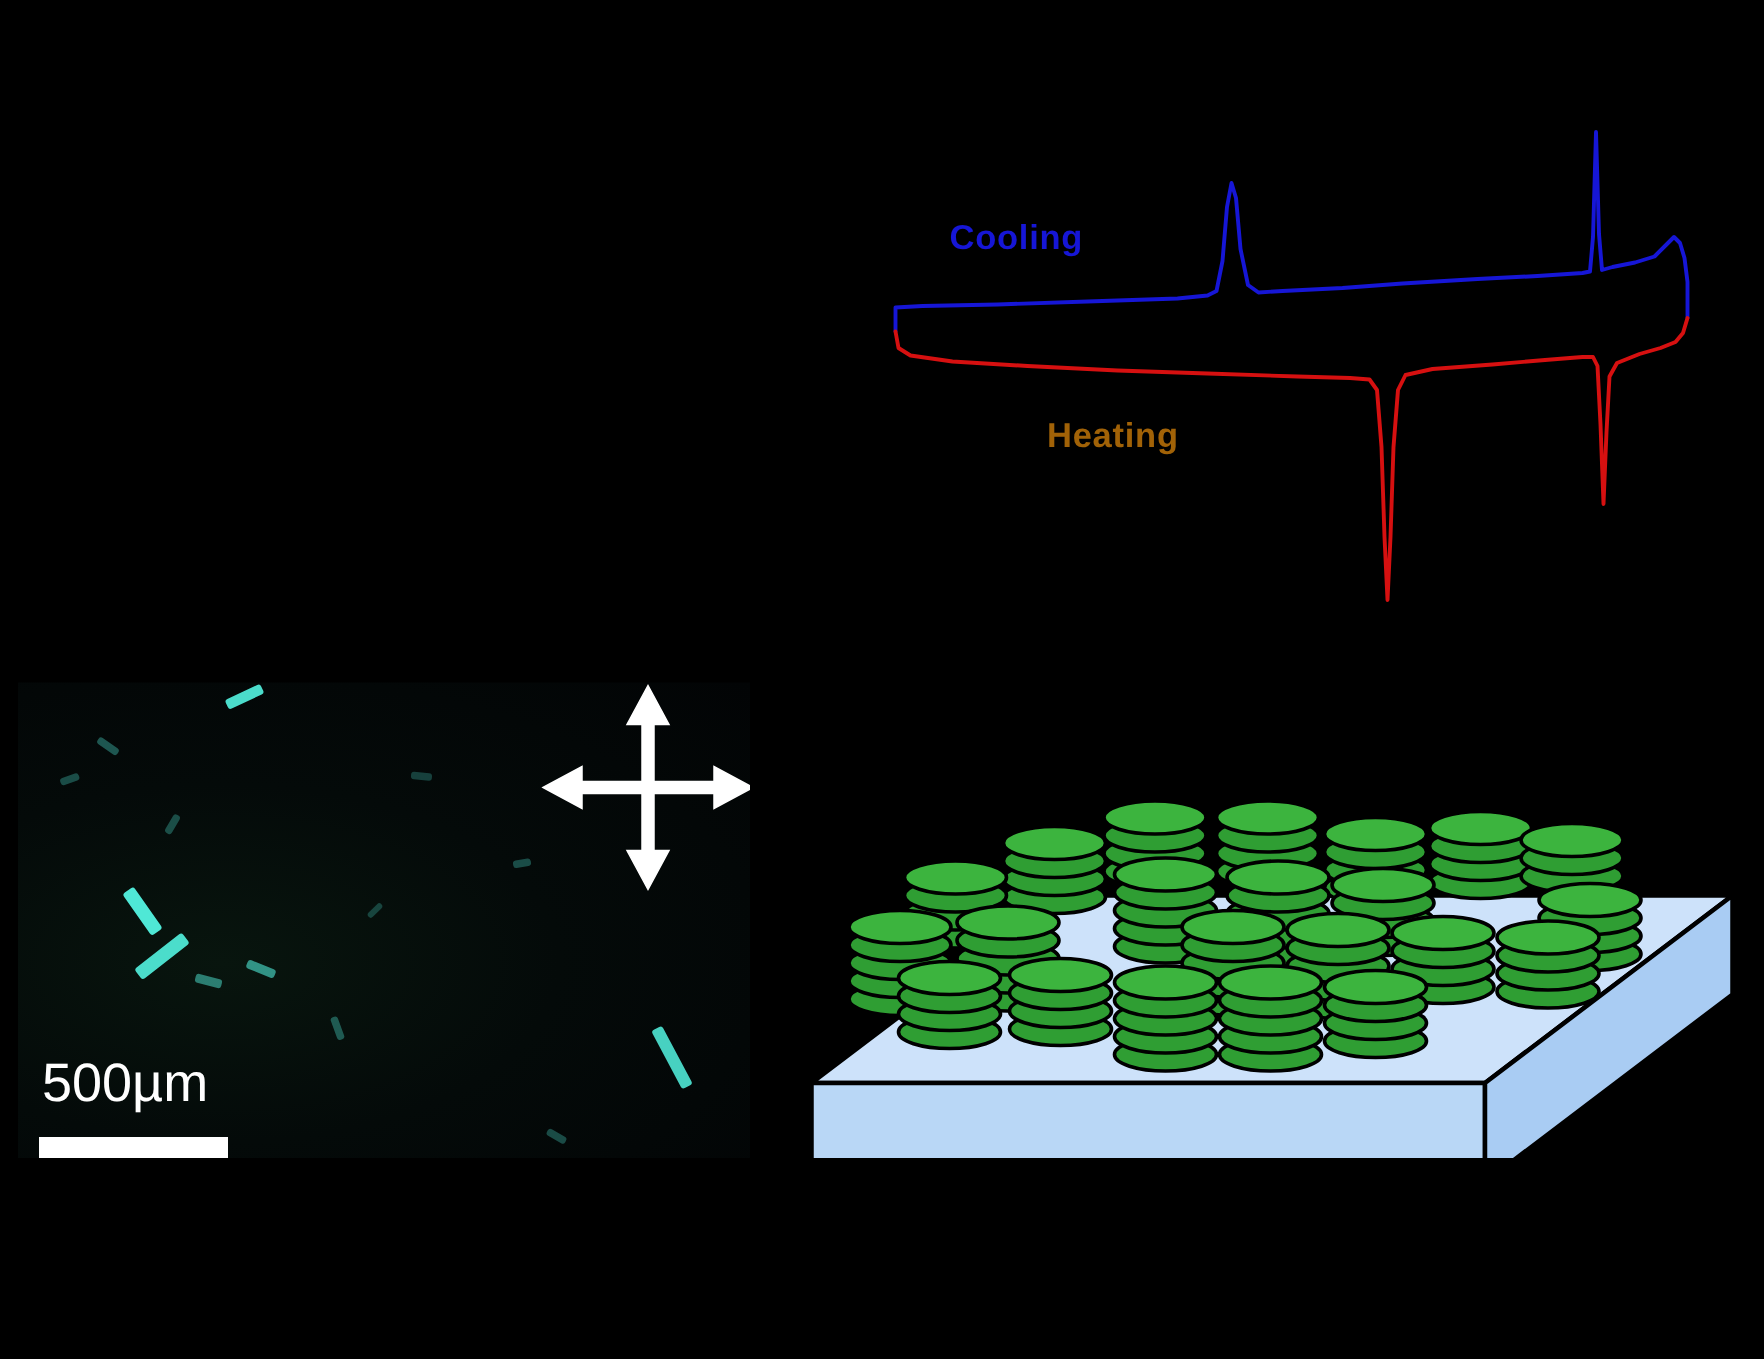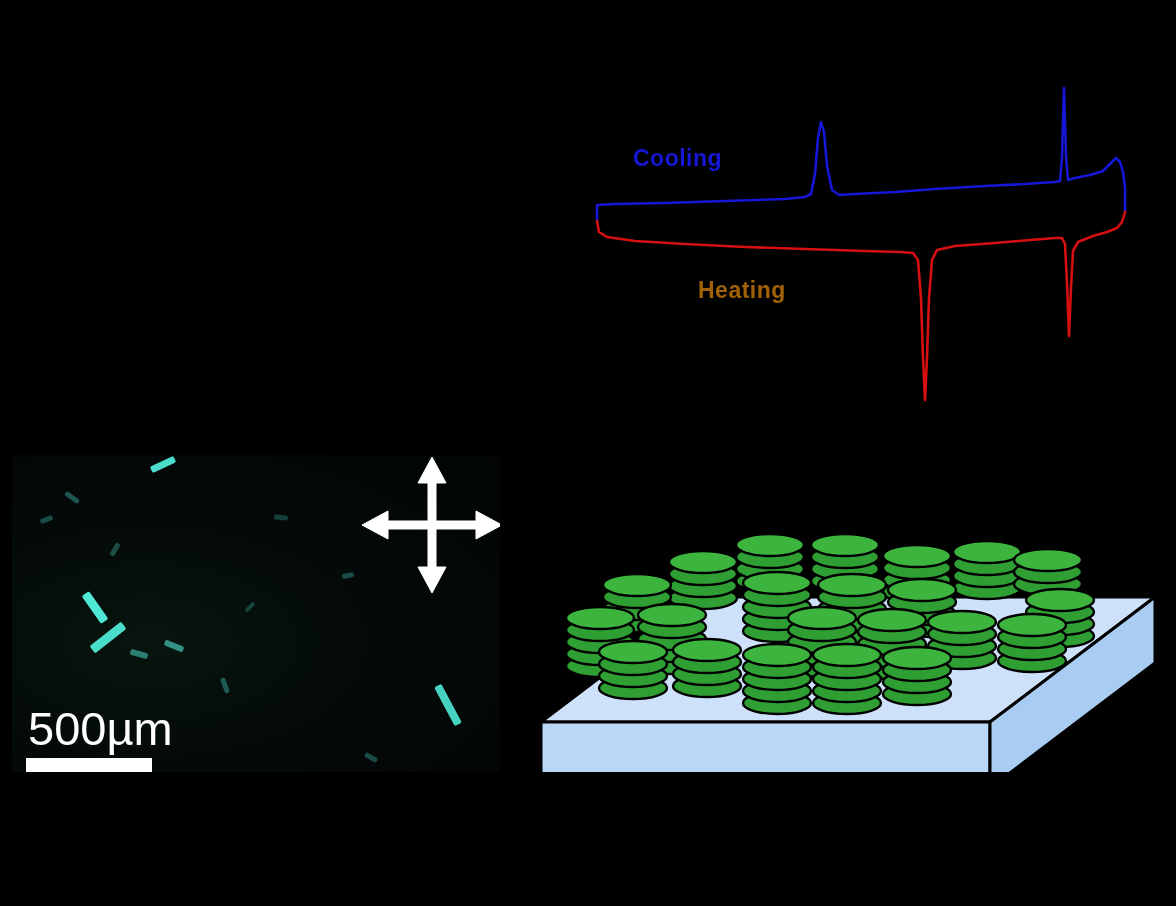--- a/index.html
+++ b/index.html
@@ -41,21 +41,21 @@
     width: 488px;
     height: 340px;
     background: radial-gradient(ellipse at 28% 55%, #08150e 0%, #040a09 45%, #020405 100%);
   }
   #micro-svg { position: absolute; left: 0; top: 0; }
   #scalebar-label {
     position: absolute;
     left: 16px;
     top: 246px;
     color: #ffffff;
-    font-size: 47px;
+    font-size: 36px;
     font-weight: 500;
   }
   #scalebar {
     position: absolute;
     left: 14px;
     top: 303px;
     width: 126px;
     height: 14px;
     background: #ffffff;
   }

